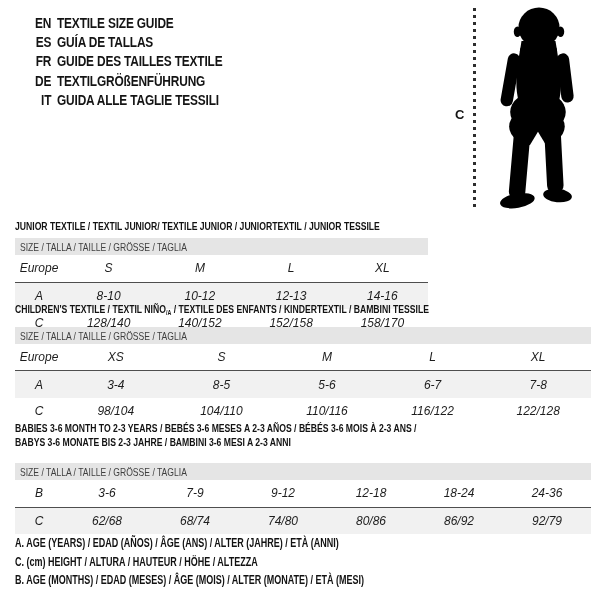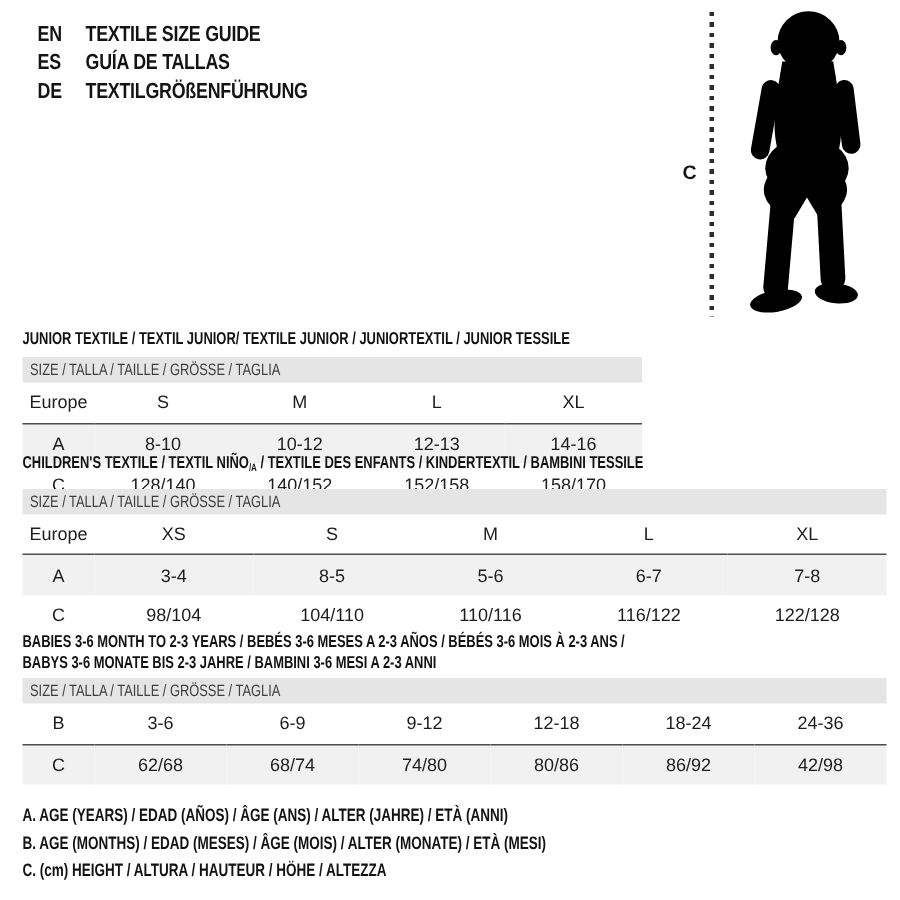--- a/index.html
+++ b/index.html
@@ -11,52 +11,52 @@
     position:relative;
     overflow:hidden;
   }
   .cond { display:inline-block; transform-origin:0 50%; white-space:nowrap; }
   .sx82 { transform:scaleX(0.82); }
   .sx78 { transform:scaleX(0.78); }
   .sx75 { transform:scaleX(0.75); }
 
   
   .lang-header { position:absolute; left:25px; top:13px; }
-  .lang-row { display:flex; height:19.4px; align-items:center; }
+  .lang-row { display:flex; height:19.4px; align-items:center;text-align:right; }
   .lang-code, .lang-title { font-weight:bold; font-size:14.5px; letter-spacing:-0.2px; color:#141414; }
   .lang-code { width:32px; }
 
   
   .figure { position:absolute; left:450px; top:4px; width:148px; height:210px; }
   .measure-line {
     position:absolute; left:23px; top:4px; width:3px; height:203px;
     background:repeating-linear-gradient(to bottom, #2d2d2d 0 3px, transparent 3px 7px);
   }
   .c-label { position:absolute; left:5px; top:103px; font-weight:bold; font-size:13px; color:#141414; }
   .child-svg { position:absolute; left:32px; top:2px; width:114px; height:206px; }
 
   
   .section { position:absolute; left:15px; }
   .sec1 { top:220px; width:413px; }
   .sec2 { top:303px; width:576px; }
   .sec3 { top:421px; width:576px; }
   .section-title { font-weight:bold; font-size:11.5px; line-height:13px; color:#121212; }
   .sec1 .section-title { margin-bottom:5px; }
   .sec2 .section-title { margin-bottom:7px; }
-  .sec3 .section-title { line-height:14px; margin-bottom:3px; }
+  .sec3 .section-title { line-height:14px; margin-bottom:14px; }
   .title-sub { font-size:0.62em; vertical-align:-0.25em; }
 
   .size-band {
     background:#e5e5e5; height:17px; line-height:18px;
     padding-left:5px; font-size:11px; color:#3e3e3e;
   }
   table.size-table { width:100%; border-collapse:collapse; table-layout:fixed; }
   table.size-table td {
     height:27px; font-size:12px; text-align:center; vertical-align:middle;
-    padding:0; color:#1d1d1d;
+    padding:0; color:#1d1d1d;font-style:italic;
   }
   td.row-label { text-align:left; padding-left:5px; }
   col.col-label { width:48px; }
   tr.row-first td { border-bottom:1px solid #4e4e4e; }
   tr.row-alt { background:#f1f1f1; }
 
   
   .footnotes { position:absolute; left:15px; top:534px; }
   .footnote { font-weight:bold; font-size:12px; line-height:18.6px; color:#121212; }
 </style>
@@ -68,22 +68,30 @@
   <header class="lang-header">
     <div class="lang-row">
       <span class="lang-code cond sx82">EN</span>
       <span class="lang-title cond sx82">TEXTILE SIZE GUIDE</span>
     </div>
     <div class="lang-row">
       <span class="lang-code cond sx82">ES</span>
       <span class="lang-title cond sx82">GUÍA DE TALLAS</span>
     </div>
     <div class="lang-row">
+      <span class="lang-code cond sx82">FR</span>
+      <span class="lang-title cond sx82">GUIDE DES TAILLES TEXTILE</span>
+    </div>
+    <div class="lang-row">
       <span class="lang-code cond sx82">DE</span>
       <span class="lang-title cond sx82">TEXTILGRÖßENFÜHRUNG</span>
+    </div>
+    <div class="lang-row">
+      <span class="lang-code cond sx82">IT</span>
+      <span class="lang-title cond sx82">GUIDA ALLE TAGLIE TESSILI</span>
     </div>
   </header>
 
   <div class="figure">
     <span class="c-label">C</span>
     <div class="measure-line"></div>
     <svg class="child-svg" viewBox="0 0 110 200" aria-hidden="true">
       <g fill="#000000">
         <ellipse cx="55" cy="21" rx="20" ry="19.5"></ellipse>
         <ellipse cx="34" cy="25" rx="3.5" ry="5"></ellipse>
@@ -204,38 +212,38 @@
           <col>
           <col>
           <col>
           <col>
           <col>
         </colgroup>
       <tbody>
           <tr class="row-first">
         <td class="row-label">B</td>
         <td>3-6</td>
-        <td>6-9</td>
+        <td>7-9</td>
         <td>9-12</td>
         <td>12-18</td>
         <td>18-24</td>
         <td>24-36</td>
       </tr>
       <tr class="row-alt">
         <td class="row-label">C</td>
         <td>62/68</td>
         <td>68/74</td>
         <td>74/80</td>
         <td>80/86</td>
         <td>86/92</td>
-        <td>42/98</td>
+        <td>92/79</td>
       </tr>
     </tbody>
       </table>
   </section>
 
   <footer class="footnotes">
     <div class="footnote"><span class="cond sx75">A. AGE (YEARS) / EDAD (AÑOS) / ÂGE (ANS) / ALTER (JAHRE) / ETÀ (ANNI)</span></div>
+    <div class="footnote"><span class="cond sx75">C. (cm) HEIGHT / ALTURA / HAUTEUR / HÖHE / ALTEZZA</span></div>
     <div class="footnote"><span class="cond sx75">B. AGE (MONTHS) / EDAD (MESES) / ÂGE (MOIS) / ALTER (MONATE) / ETÀ (MESI)</span></div>
-    <div class="footnote"><span class="cond sx75">C. (cm) HEIGHT / ALTURA / HAUTEUR / HÖHE / ALTEZZA</span></div>
   </footer>
 
 </div>
 
 </body></html>

